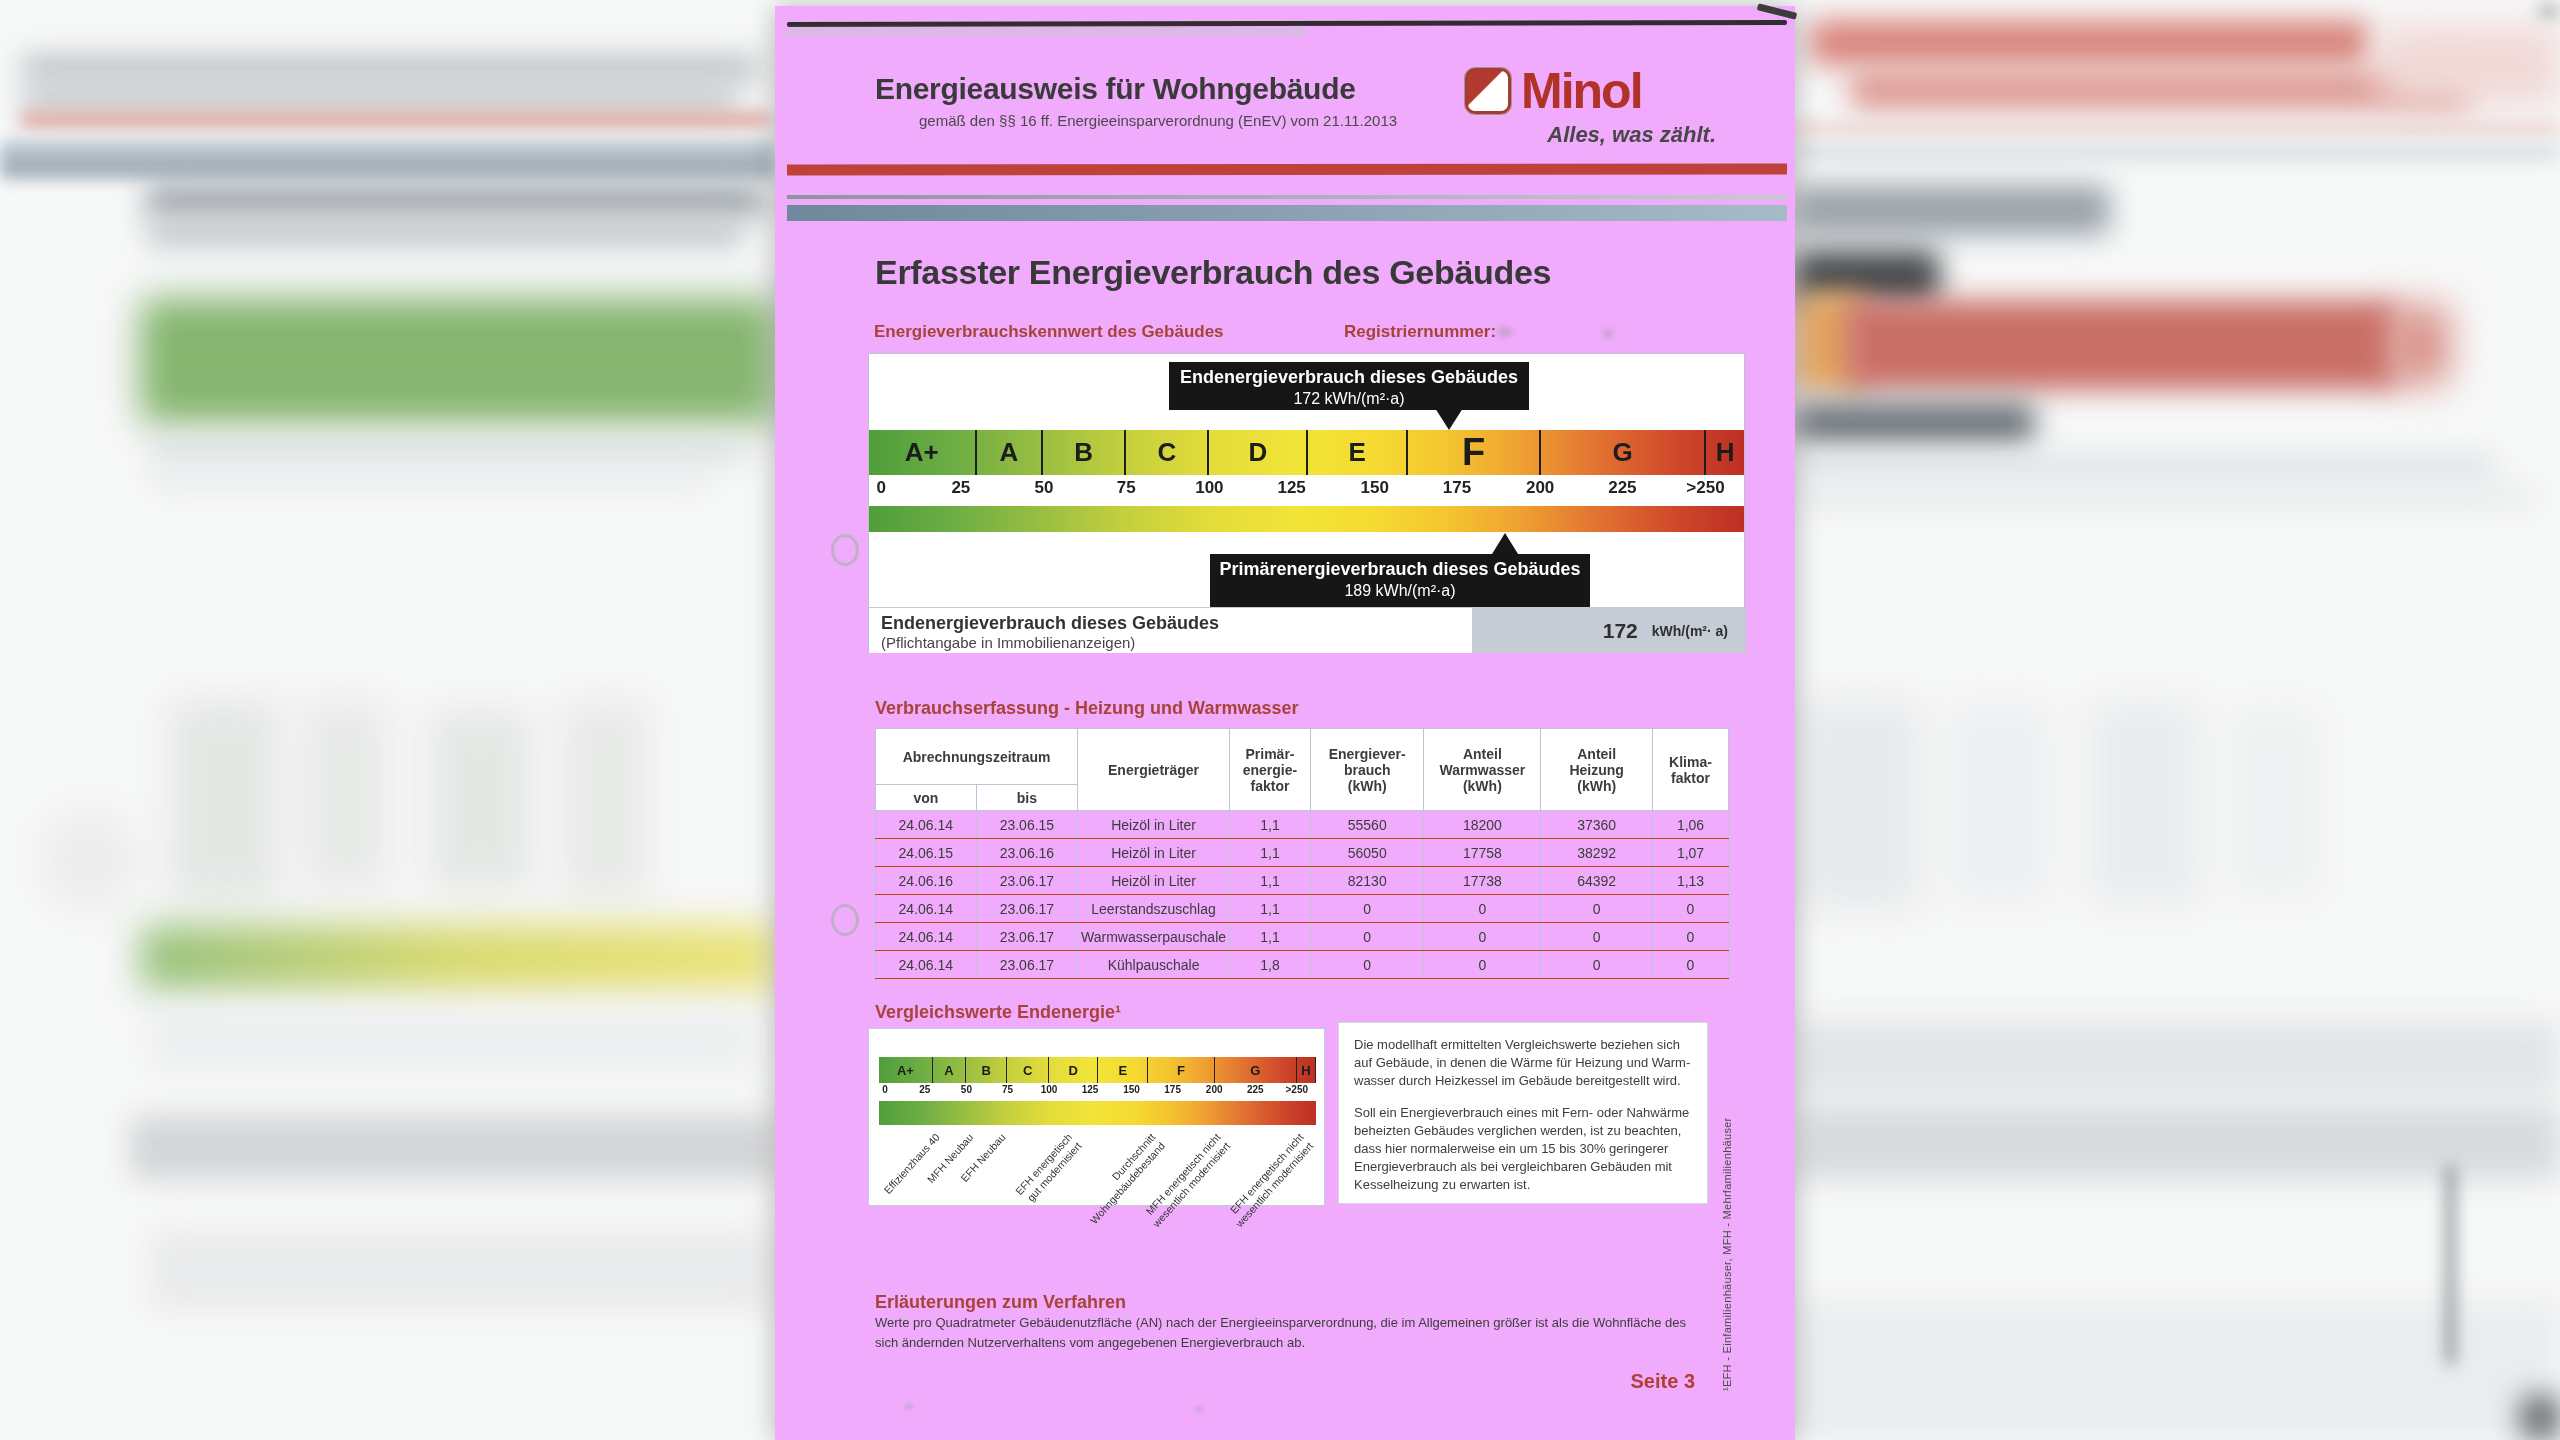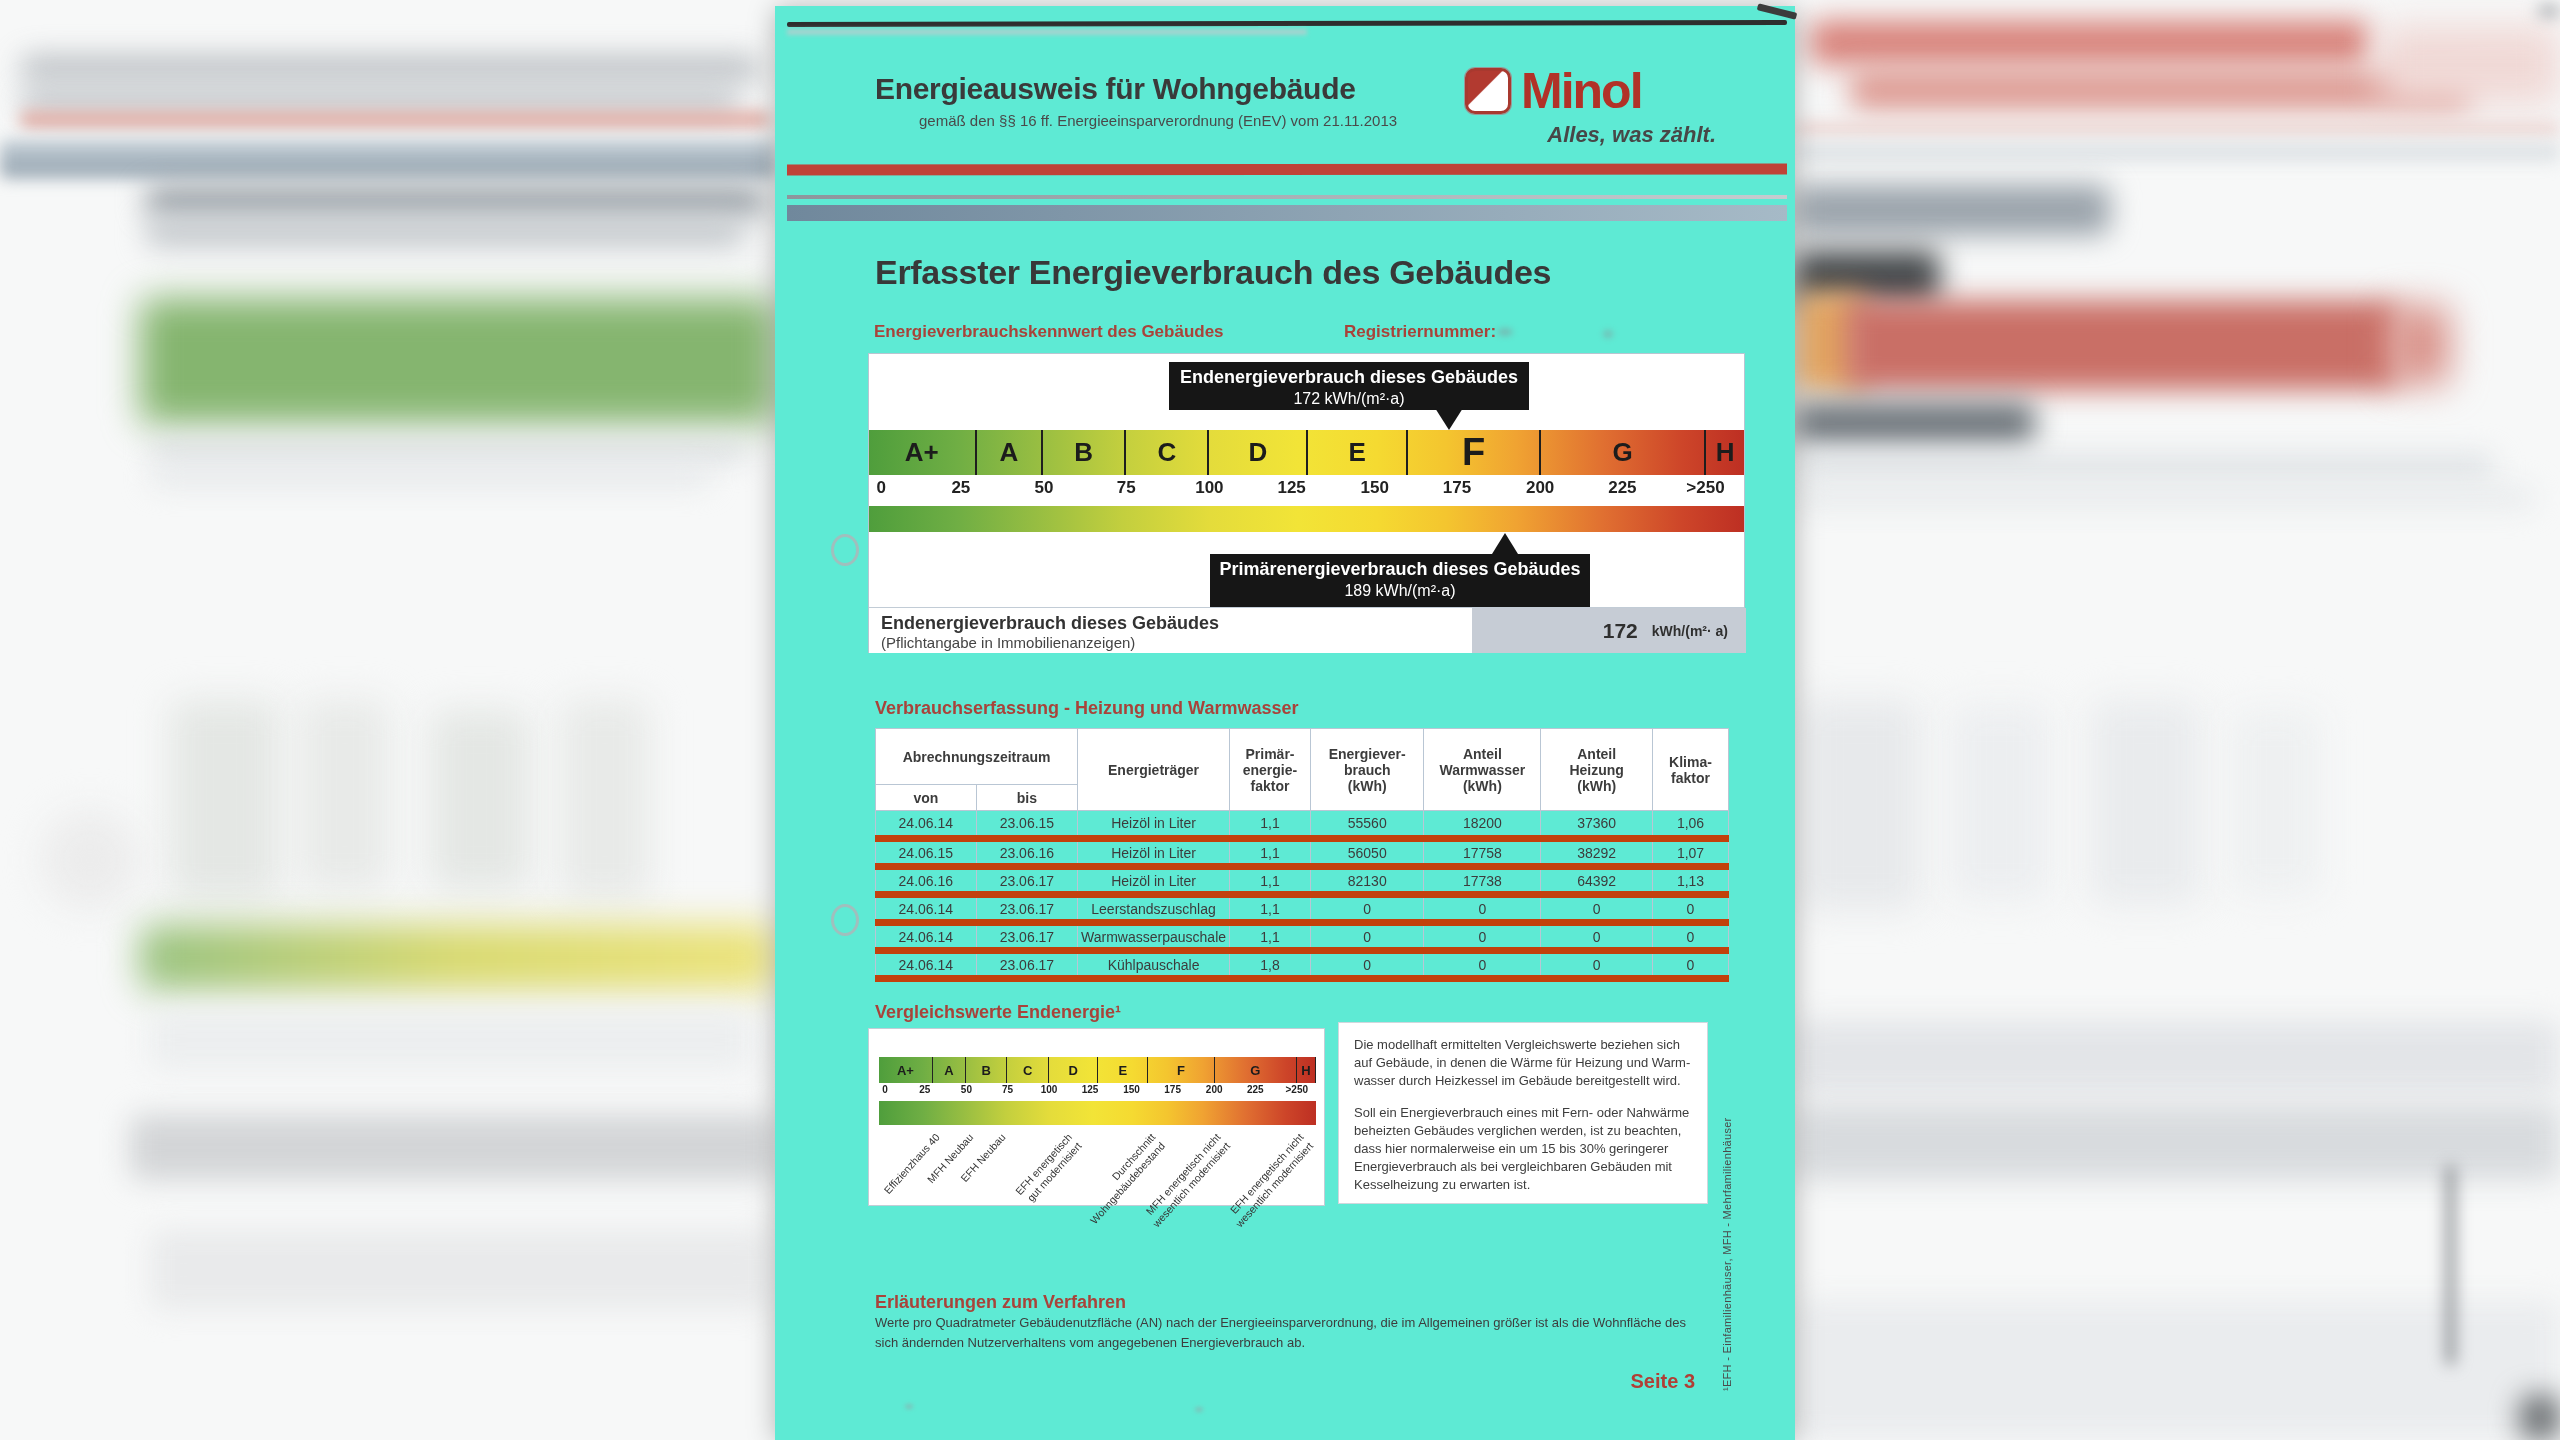--- a/index.html
+++ b/index.html
@@ -7,21 +7,21 @@
               font-family:"Liberation Sans", sans-serif; }
   .stage { position:absolute; inset:0; }
 
   
   .bb { position:absolute; filter:blur(14px); border-radius:12px; }
   .bb-soft { filter:blur(18px); }
   .bb-line { filter:blur(8px); border-radius:6px; }
 
   
   .page { position:absolute; left:775px; top:6px; width:1020px; height:1434px;
-          background:#5eead4; box-shadow:0 2px 26px rgba(0,0,0,.28); }
+          background:#f0abfc; box-shadow:0 2px 26px rgba(0,0,0,.28); }
   .abs { position:absolute; }
 
   .scanline { left:12px; top:15px; width:1000px; height:5px; background:#2e2e2e;
               transform:rotate(-.12deg); border-radius:2px; }
   .scanline2 { left:12px; top:23px; width:520px; height:6px; background:#c4c9cd;
                filter:blur(2px); opacity:.7; }
   .corner-wedge { left:982px; top:2px; width:40px; height:7px; background:#3c3c3c;
                   transform:rotate(14deg); border-radius:2px; }
 
   .doc-title { left:100px; top:66px; font-size:30px; font-weight:bold; color:#3a3a3a;
@@ -95,21 +95,21 @@
   
   .tbl-title { left:100px; top:692px; font-size:18px; }
   table.consum { position:absolute; left:100px; top:722px; width:854px;
                  border-collapse:collapse; table-layout:fixed; }
   table.consum th, table.consum td { border:1px solid #b9c6d4; color:#3c3c3c;
                  text-align:center; vertical-align:middle; }
   table.consum th { font-size:14px; font-weight:bold; background:#fff; }
   table.consum thead tr:first-child th { height:56px; }
   table.consum thead tr:last-child th { height:26px; }
   table.consum td { font-size:14px; height:28px; border-top:1px solid #dde6ee;
-                    border-bottom:7px solid #c2410c;margin-top:48px; }
+                    border-bottom:1px solid #c2410c;margin-top:48px; }
   table.consum tr td:first-child, table.consum tr th:first-child { border-left:1px solid #b9c6d4; }
   .pre { white-space:pre-line; }
 
   
   .cmp-title { left:100px; top:996px; font-size:18px; }
   .cmp-box { left:93px; top:1022px; width:457px; height:178px; background:#fff;
              border:1px solid #c3cdd6; }
   .mini { position:absolute; left:10px; top:28px; width:437px; height:140px; }
   .mini .band { top:0; height:26px; }
   .mini .band .seg { font-size:13px; font-weight:bold; border-right:1px solid #222; }

